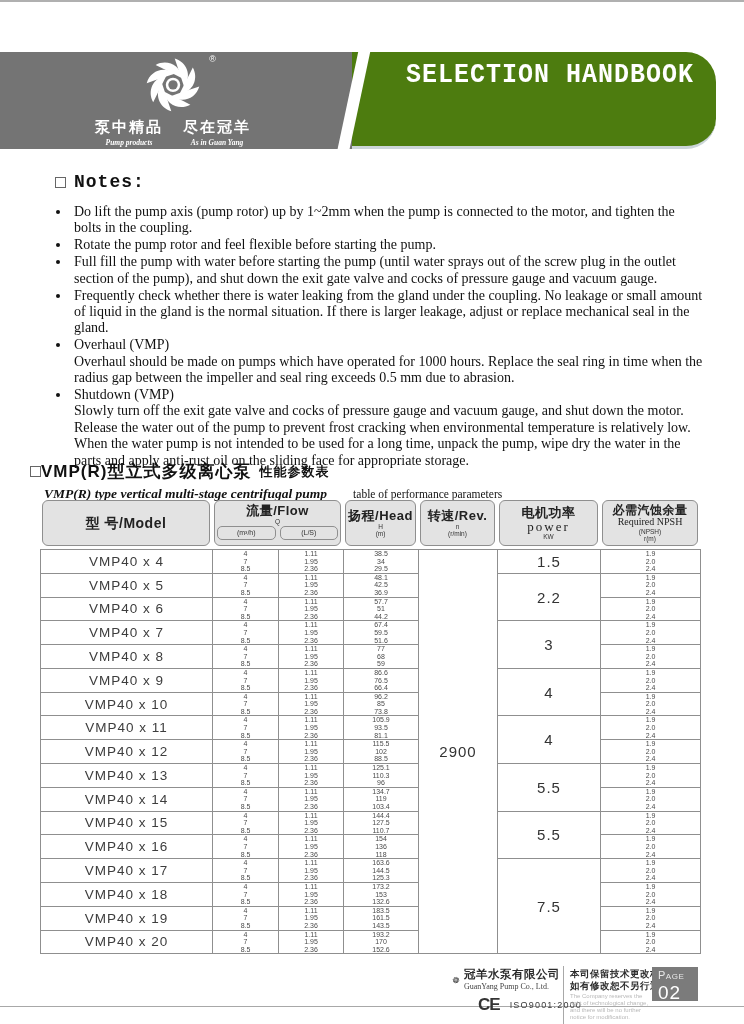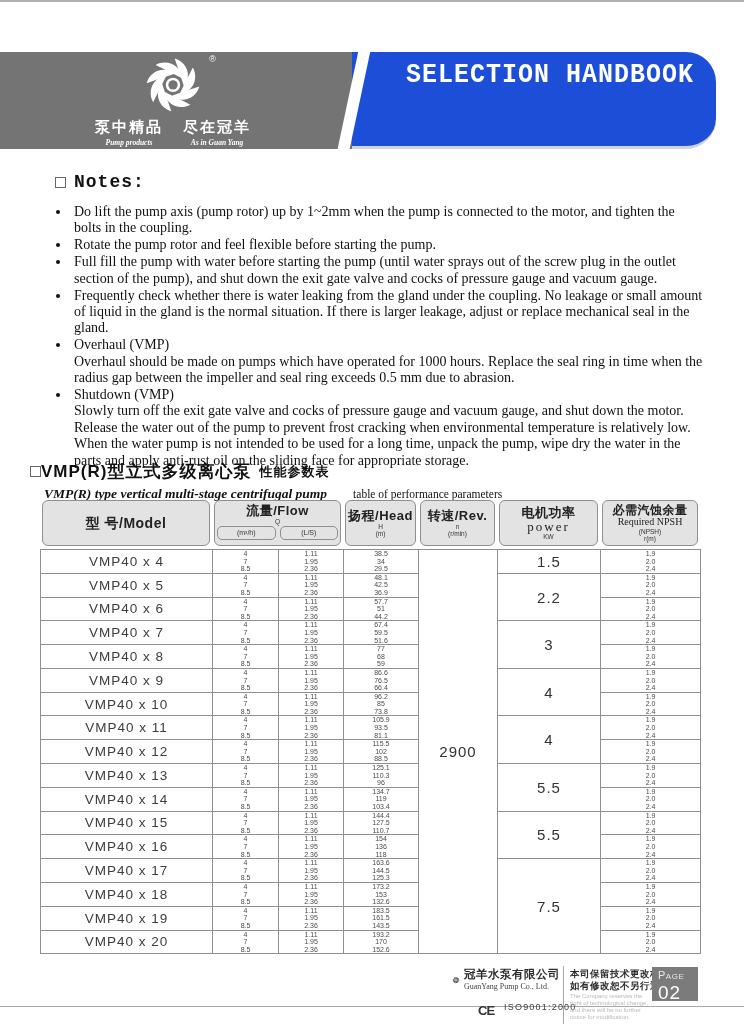--- a/index.html
+++ b/index.html
@@ -4,21 +4,21 @@
 <style>
   html,body{margin:0;padding:0;background:#e8e8e8;}
   #page{position:relative;width:744px;height:1024px;background:#fff;margin:0 auto;
         font-family:"Liberation Sans",sans-serif;overflow:hidden;}
 
   
   .top-rule{position:absolute;top:0;left:0;width:744px;height:2px;background:#b0b0b0;}
 
   
   .band-dark{position:absolute;top:52px;left:0;width:366px;height:97px;background:#747474;}
-  .band-light{position:absolute;top:52px;left:352px;width:364px;height:94px;background:#1d4ed8;
+  .band-light{position:absolute;top:52px;left:352px;width:364px;height:94px;background:#4d7c0f;
               border-radius:0 30px 30px 0;border-bottom:3px solid #ccd5d9;}
   .band-slant{position:absolute;top:48px;left:348px;width:12px;height:104px;background:#fff;
               transform:skewX(-12deg);}
   .brand{position:absolute;top:56px;left:78px;width:190px;text-align:center;color:#fff;}
   .brand-logo-wrap{position:relative;display:inline-block;}
   .brand-reg{position:absolute;top:-2px;right:-12px;font-size:9px;color:#fff;}
   .brand-cn{display:flex;justify-content:center;gap:20px;margin-top:2px;}
   .brand-cn .col{text-align:center;}
   .cn-big{font-size:15px;font-weight:bold;letter-spacing:2px;white-space:nowrap;}
   .en-small{font-family:"Liberation Serif",serif;font-style:italic;font-weight:bold;
@@ -78,21 +78,21 @@
 
   
   .foot-hr{position:absolute;top:1006px;left:0;width:744px;height:1px;background:#a8a8a8;}
   .foot-vr{position:absolute;top:966px;left:563px;width:1px;height:58px;background:#a8a8a8;}
   .foot-co{position:absolute;top:968px;left:452px;width:108px;}
   .co-top{display:flex;align-items:center;gap:4px;}
   .co-names{line-height:1;}
   .co-cn{font-size:11.5px;font-weight:bold;color:#2c2c2c;letter-spacing:0.5px;white-space:nowrap;}
   .co-en{font-family:"Liberation Serif",serif;font-size:8px;color:#444;margin-top:2px;white-space:nowrap;}
   .co-bottom{display:flex;align-items:center;gap:10px;margin-top:3px;margin-left:26px;}
-  .ce-mark{font-size:13px;font-weight:bold;color:#333;letter-spacing:-1px;margin-top:8px;}
+  .ce-mark{font-size:17px;font-weight:bold;color:#333;letter-spacing:-1px;}
   .iso{font-size:9px;color:#3a3a3a;letter-spacing:1.2px;white-space:nowrap;}
   .foot-disc{position:absolute;top:968px;left:570px;width:80px;}
   .disc-cn{font-size:9.5px;font-weight:bold;color:#2c2c2c;line-height:11.5px;letter-spacing:0.5px;white-space:nowrap;}
   .disc-en{font-size:6px;color:#b9b9b9;line-height:7px;margin-top:2px;}
   .page-box{position:absolute;top:967px;left:652px;width:46px;height:34px;background:#7b7b7b;
             color:#fff;padding:2px 0 0 6px;box-sizing:border-box;}
   .page-label{font-variant:small-caps;font-size:11px;letter-spacing:0.5px;color:#e9e9e9;}
   .page-num{font-size:19px;letter-spacing:1px;margin-top:1px;color:#fff;}
 </style>
 </head>

